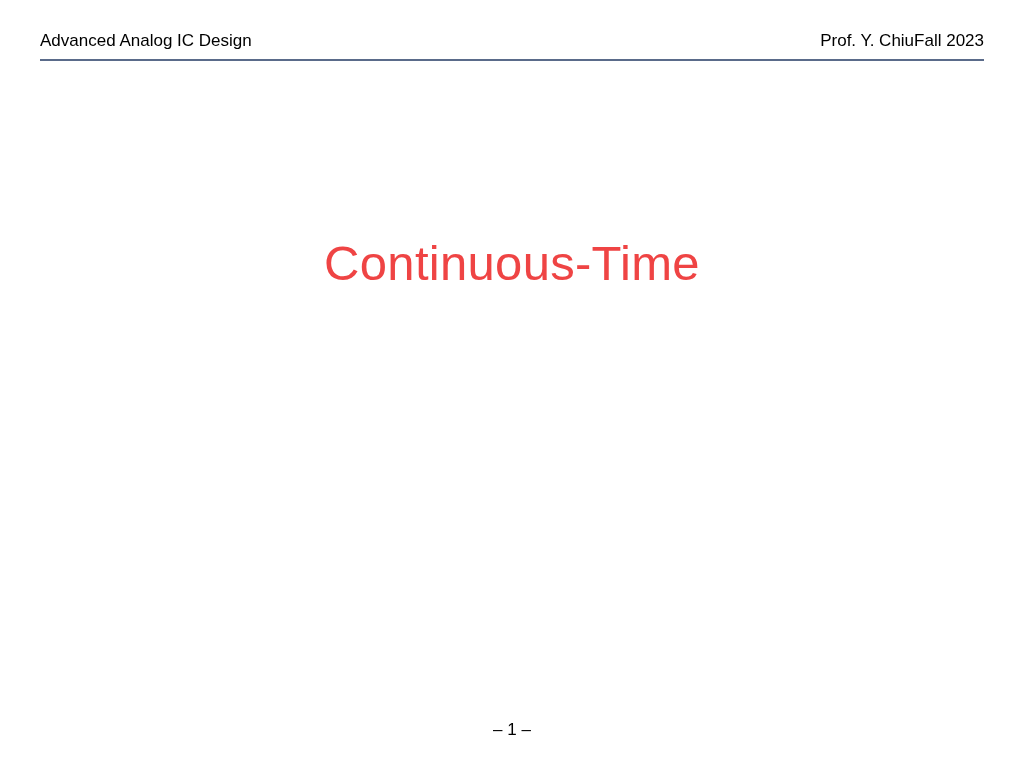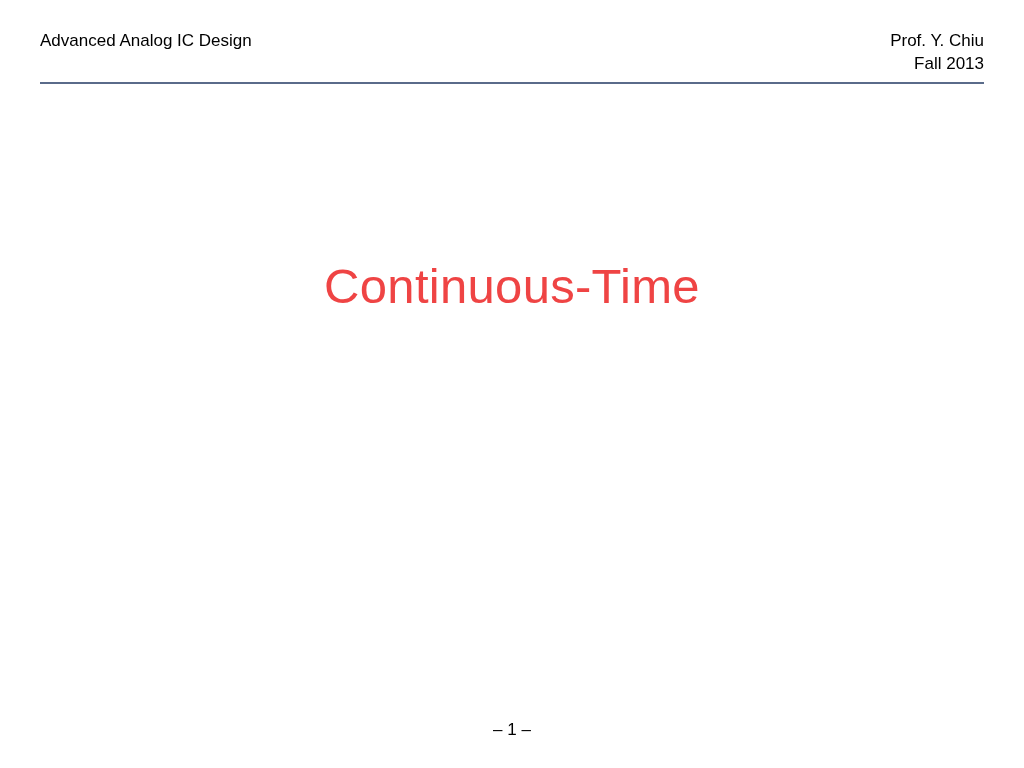--- a/index.html
+++ b/index.html
@@ -15,21 +15,21 @@
       position: relative;
       overflow: hidden;
     }
     .header {
       display: flex;
       justify-content: space-between;
       padding: 30px 40px 0 40px;
     }
     .header-left, .header-right {
       display: flex;
-      flex-direction: column;
+      flex-direction: row;
       font-size: 17px;
       line-height: 1.35;
       color: #000;
     }
     .header-right {
       text-align: right;
     }
     .divider {
       margin: 6px 40px 0 40px;
       border: none;
@@ -58,21 +58,21 @@
   </style>
 </head>
 <body>
 
 <div class="header">
   <div class="header-left">
     <span>Advanced Analog IC Design</span>
   </div>
   <div class="header-right">
     <span>Prof. Y. Chiu</span>
-    <span>Fall 2013</span>
+    <span>Fall 2023</span>
   </div>
 </div>
 
 <hr class="divider">
 
 <div class="title-block">
   <div class="title-line">Continuous-Time</div>
 </div>
 
 <div class="page-number">– 1 –</div>

